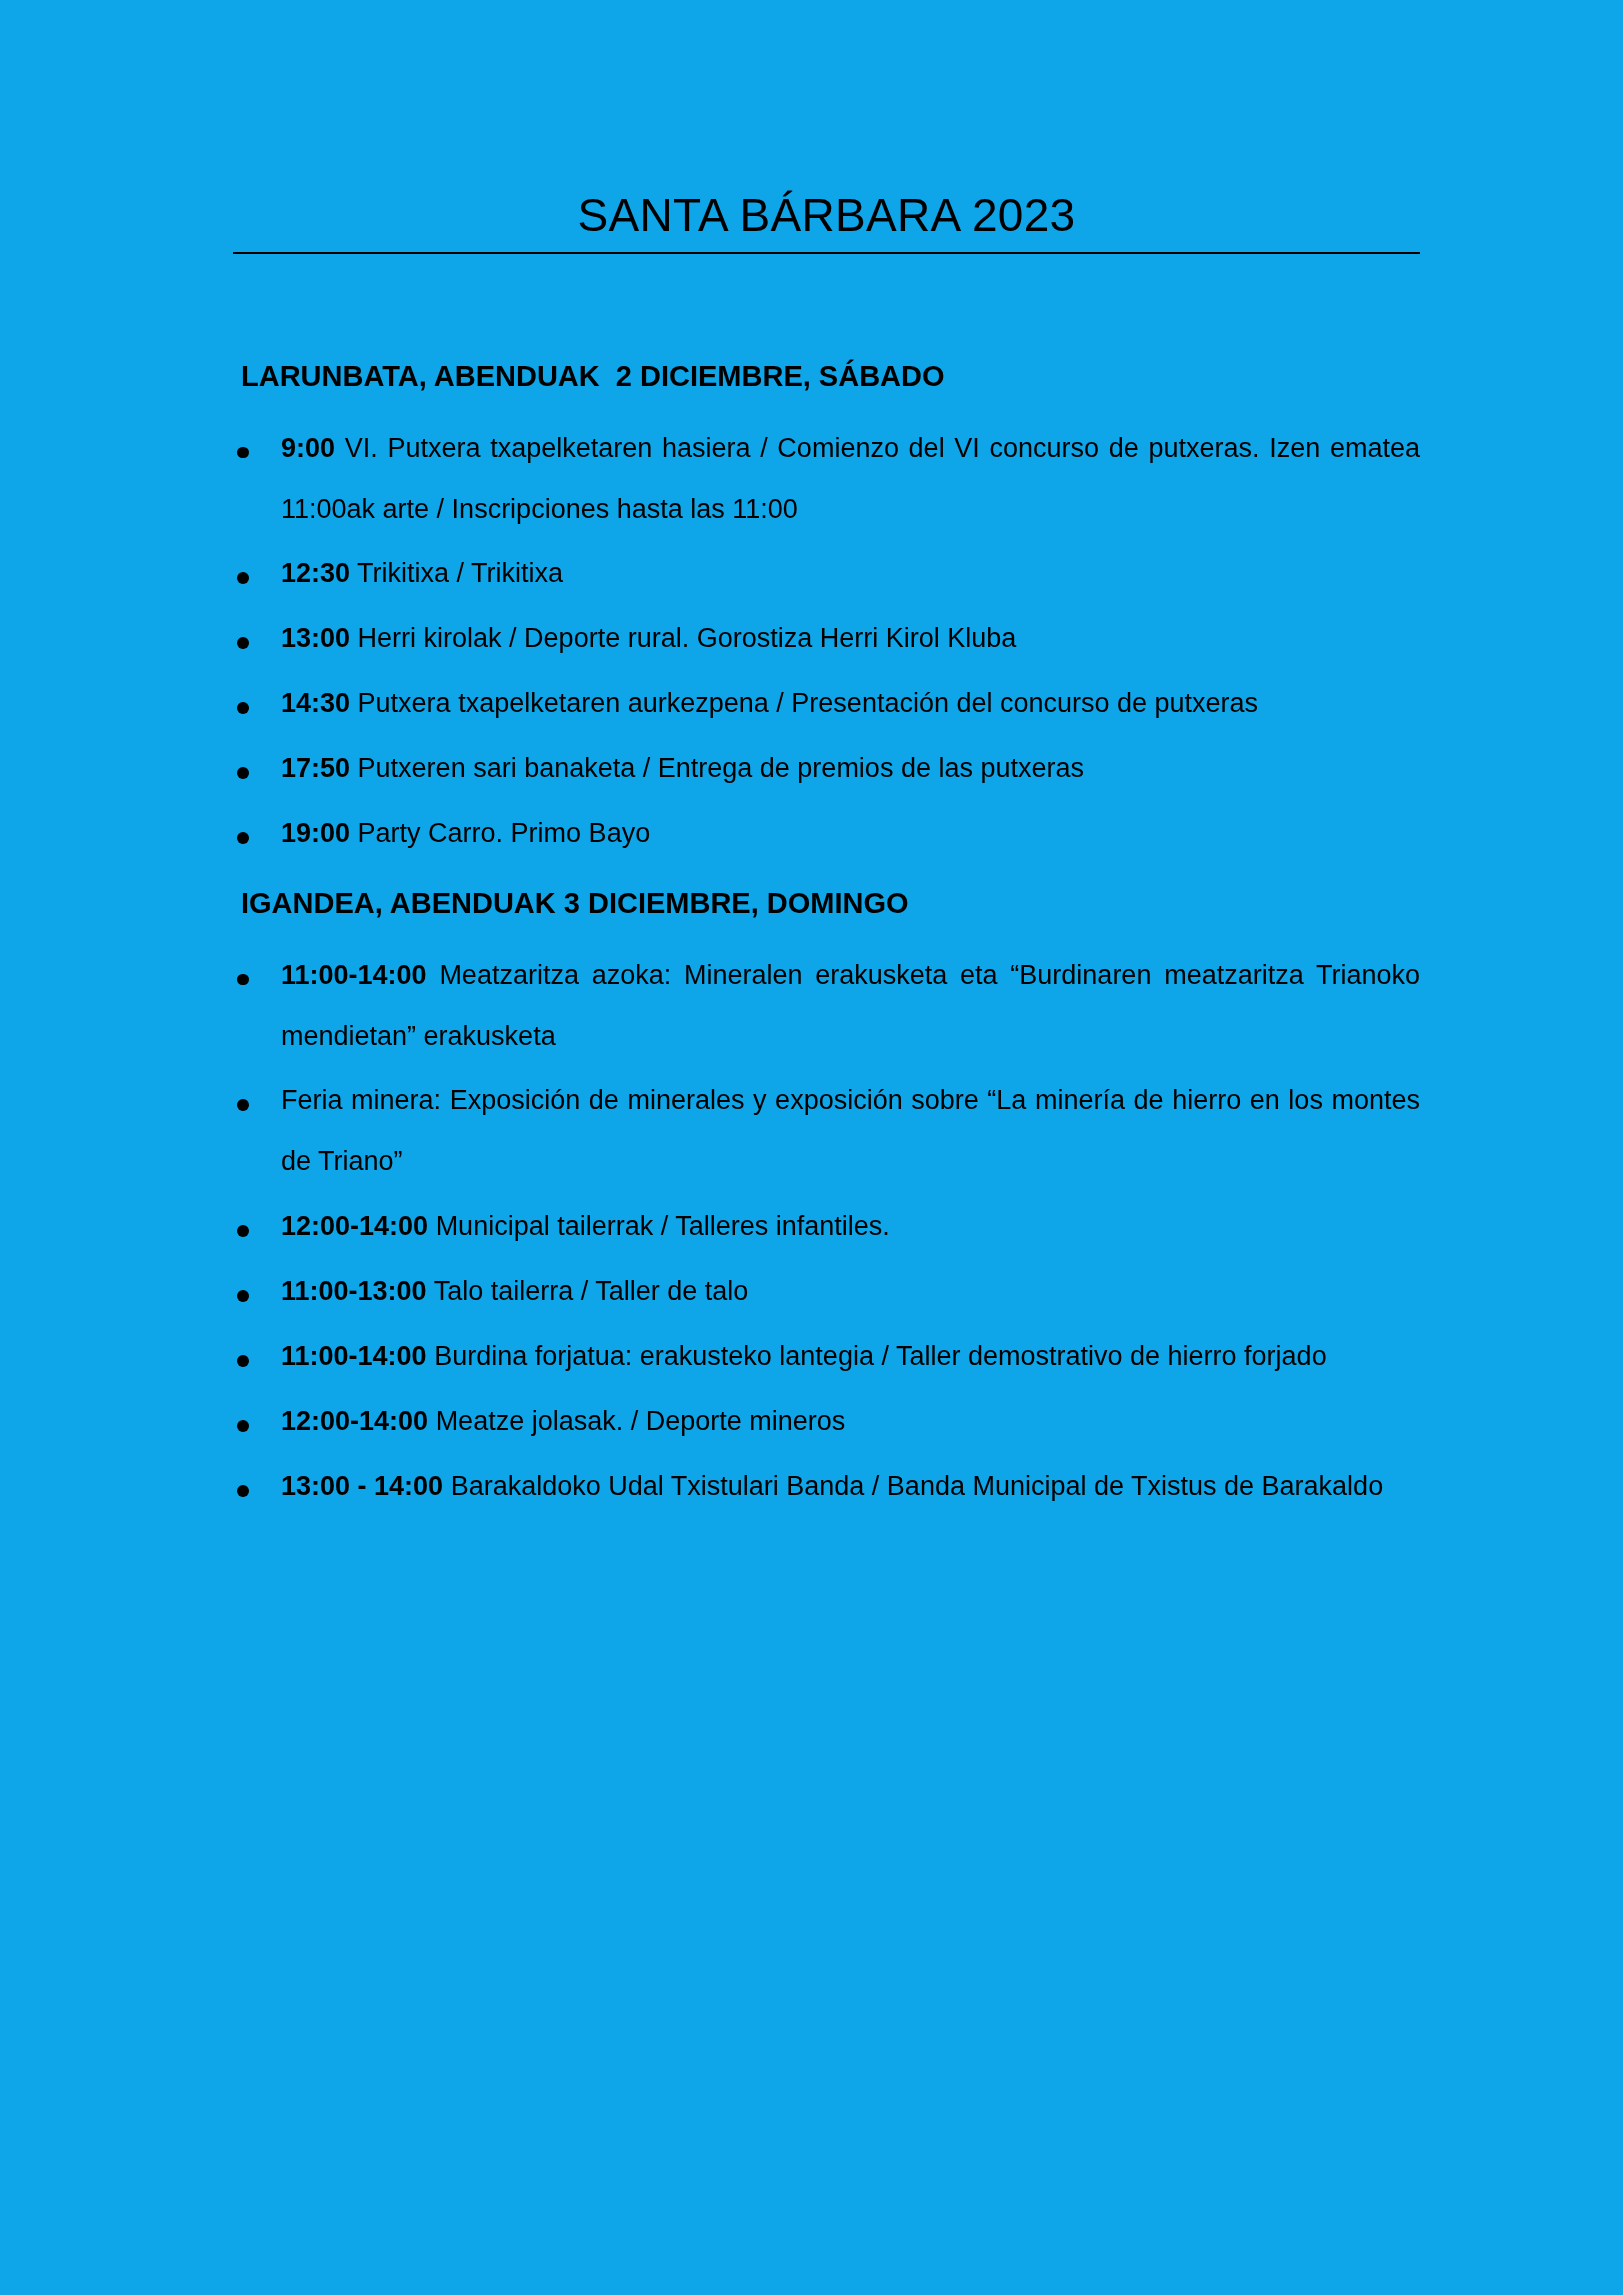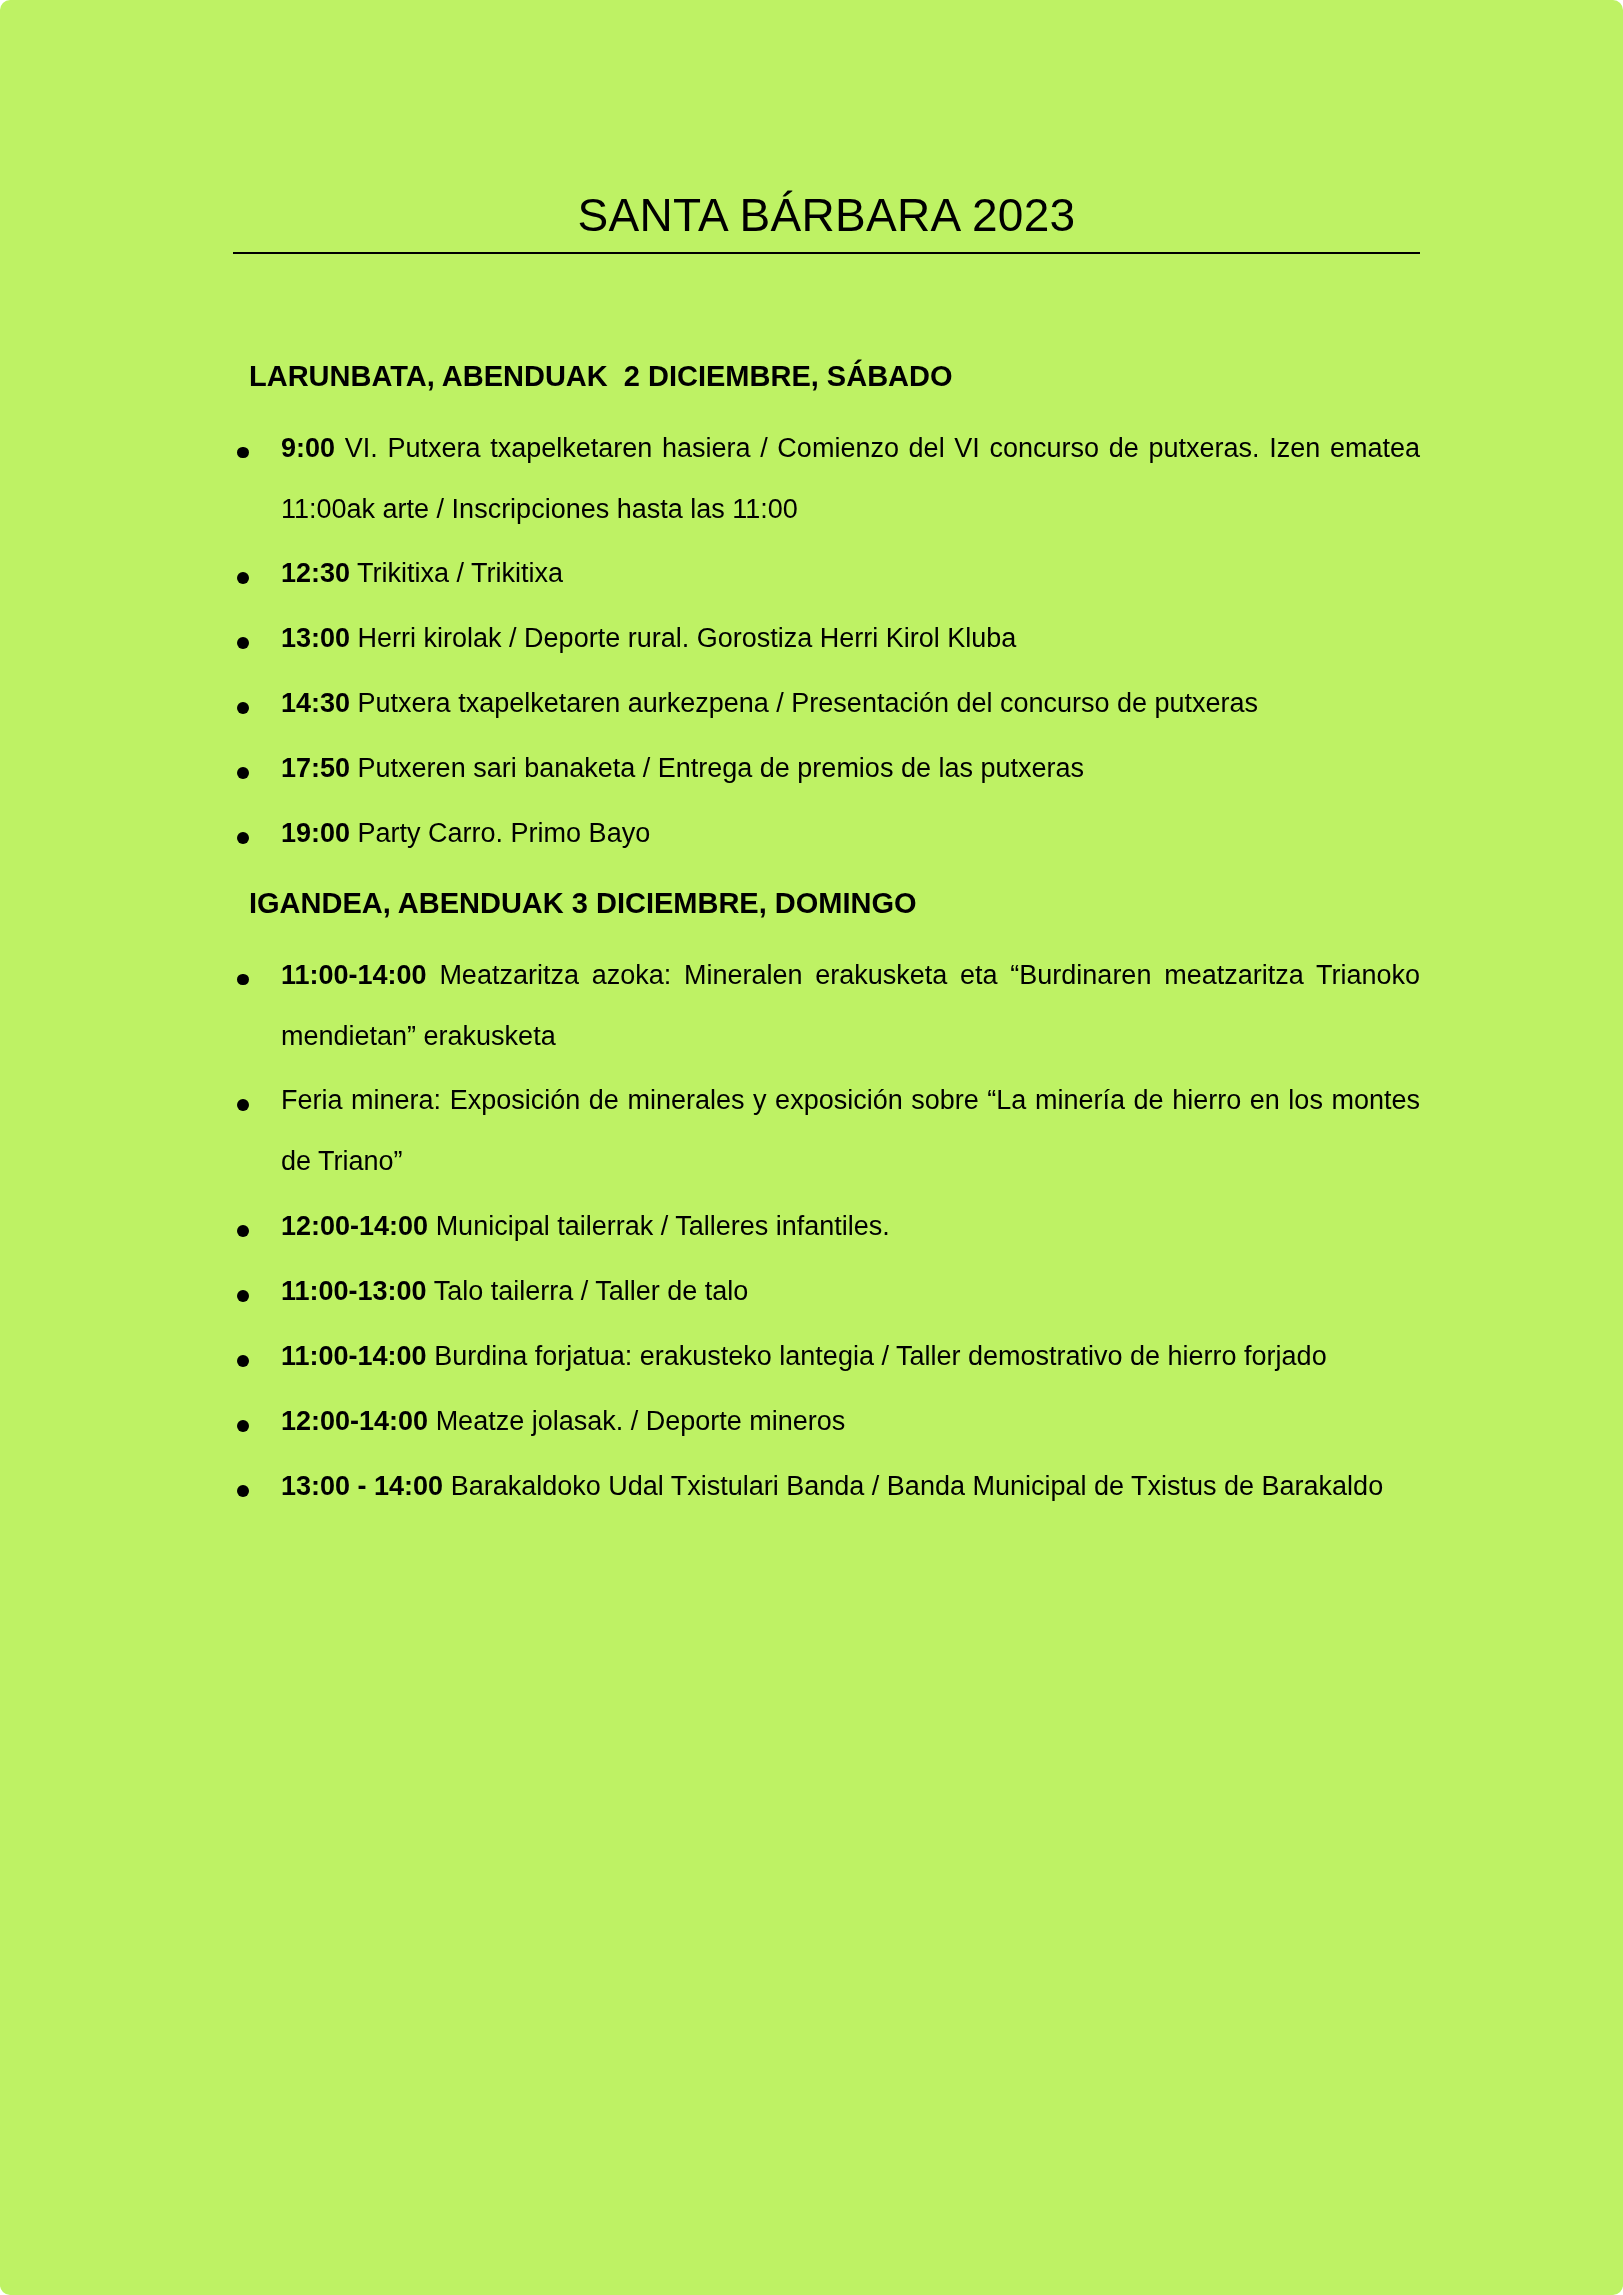--- a/index.html
+++ b/index.html
@@ -10,23 +10,22 @@
   body {
     width: 1623px;
     height: 2295px;
     font-family: "Liberation Sans", sans-serif;
     color: #000000;
   }
   .page {
     position: relative;
     width: 1623px;
     height: 2295px;
-    background: #bef264;
+    background: #0ea5e9;
     overflow: hidden;
-    border-radius: 10px;
   }
   .content {
     position: absolute;
     left: 233px;
     top: 0;
     width: 1187px;
   }
   .title-block {
     padding-top: 189px;
     padding-bottom: 10.5px;
@@ -42,21 +41,21 @@
     white-space: pre-wrap;
   }
   main {
     display: block;
     margin-top: 103px;
   }
   .doc-section + .doc-section {
     margin-top: 19.6px;
   }
   .section-heading {
-    margin: 0 0 22px 16px;
+    margin: 0 0 22px 8px;
     font-size: 29px;
     line-height: 39px;
     font-weight: 700;
     white-space: pre-wrap;
   }
   .event-list {
     list-style: none;
     margin: 0;
     padding: 0;
   }

